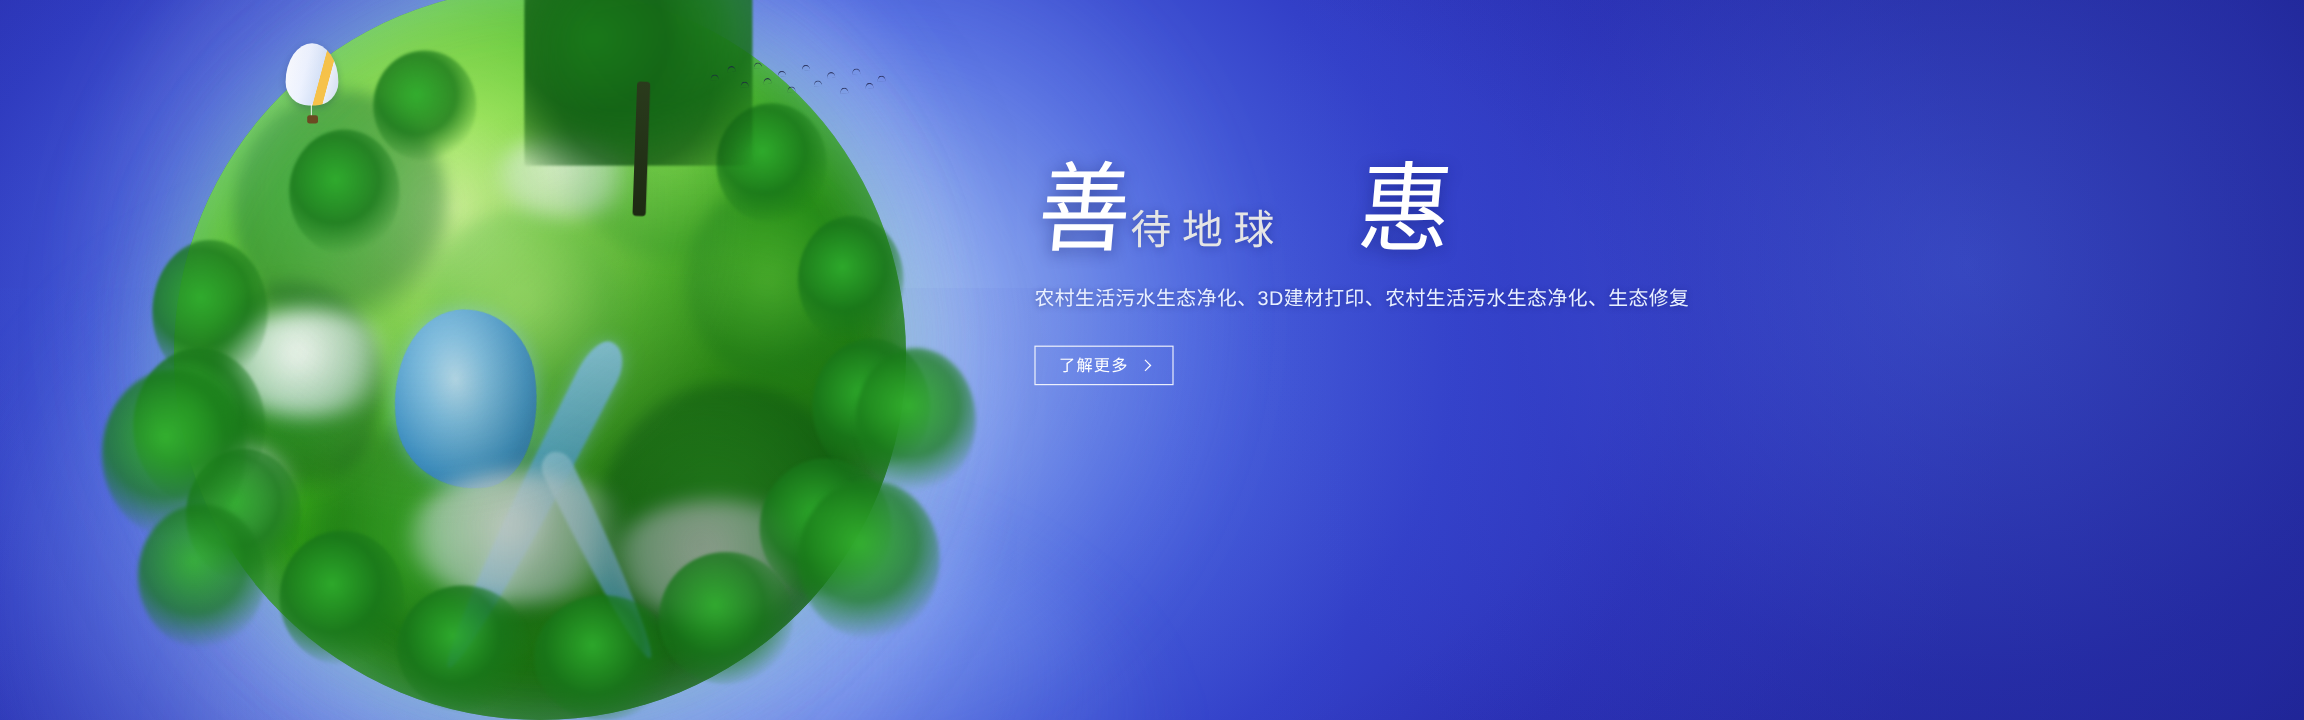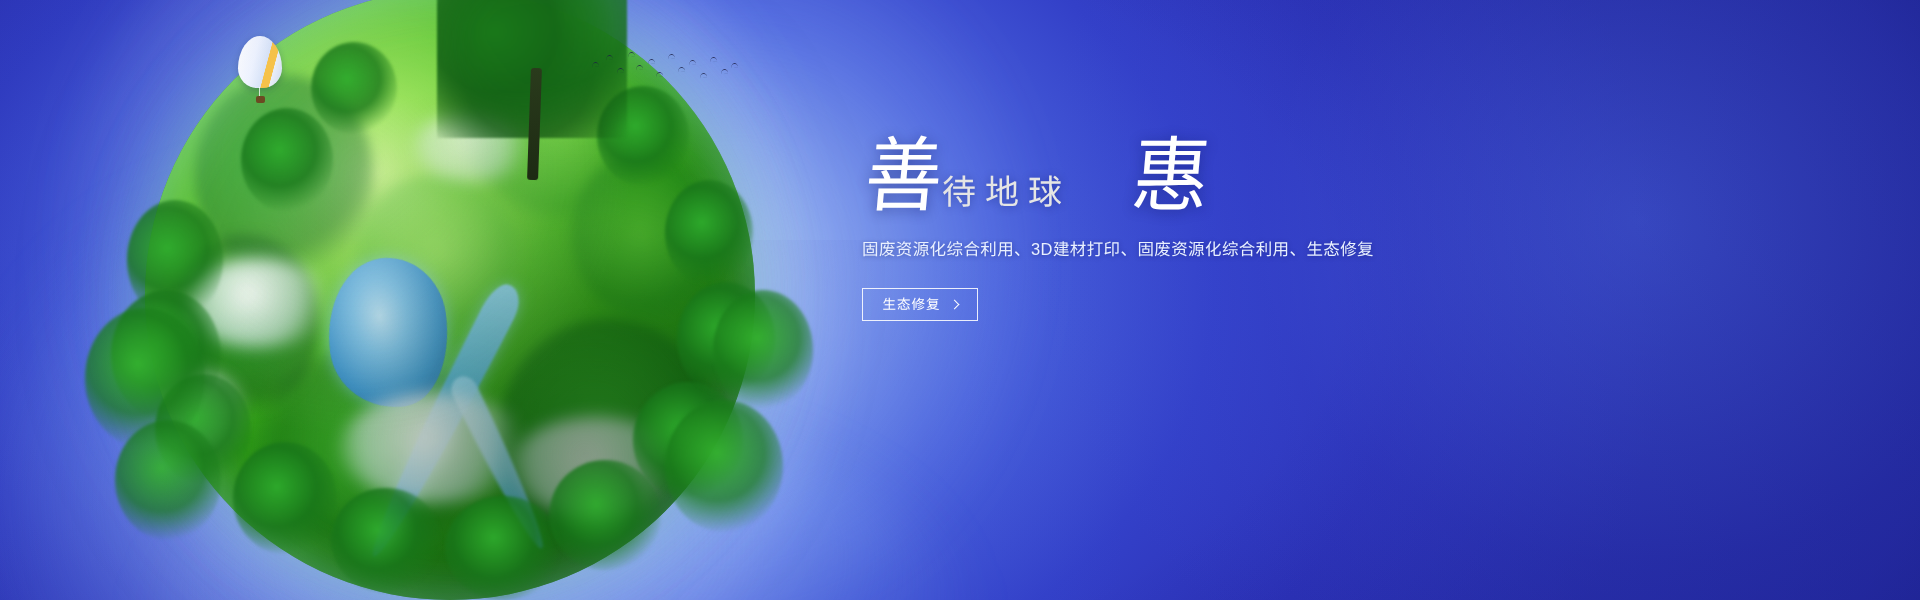--- a/index.html
+++ b/index.html
@@ -357,21 +357,21 @@
         <span class="hl-big">善</span>
         <span class="hl-small">待地球</span>
       </span>
       <span class="hl-gap"></span>
       <span class="hl-group">
         <span class="hl-big">惠</span>
       </span>
     </div>
 
 
-    <div class="desc">固废资源化综合利用、3D建材打印、固废资源化综合利用、生态修复</div>
+    <div class="desc">农村生活污水生态净化、3D建材打印、农村生活污水生态净化、生态修复</div>
 
     <button class="cta">
-      <span class="label">生态修复</span>
+      <span class="label">了解更多</span>
       <span class="chev"></span>
     </button>
 
   </div>
 </div>
 
 </body></html>

